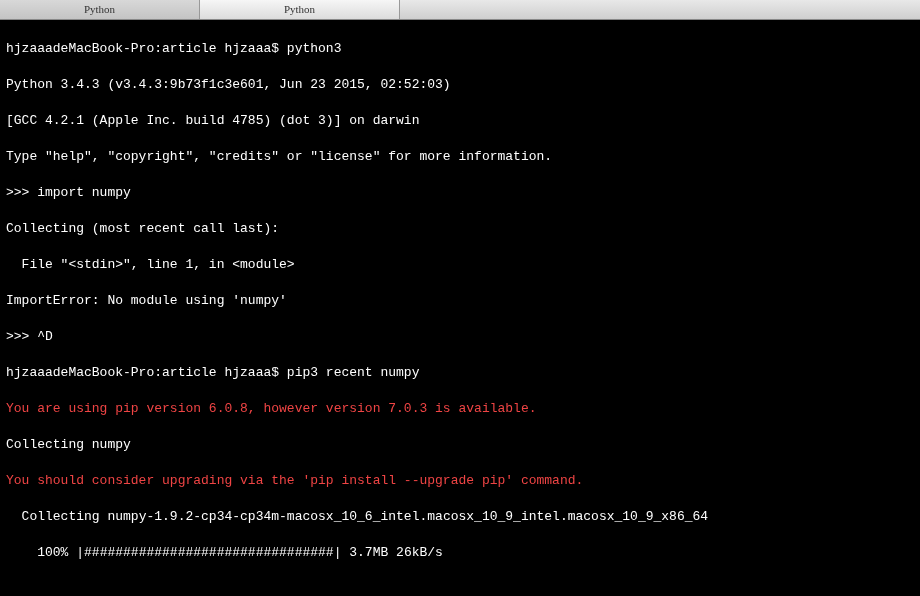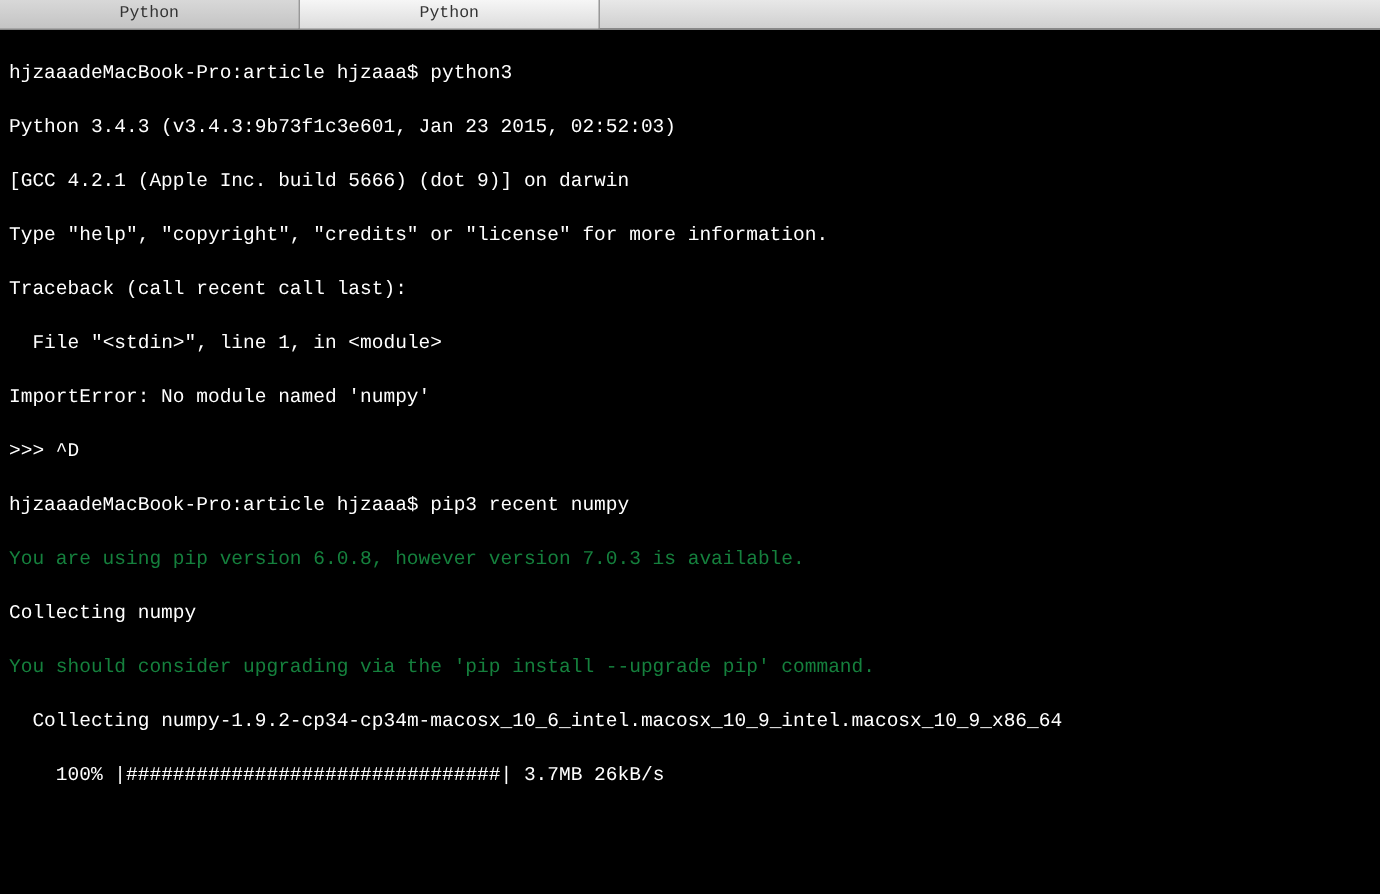--- a/index.html
+++ b/index.html
@@ -14,55 +14,56 @@
   }
   .tabbar {
     display: flex;
     background: linear-gradient(#e8e8e8, #cfcfcf);
     border-bottom: 1px solid #888;
     height: 20px;
   }
   .tab {
     flex: 0 0 200px;
     text-align: center;
-    font-family: Liberation Mono, monospace;
+    font-family: Liberation Serif, serif;
     font-size: 11px;
     color: #333;
     border-right: 1px solid #999;
     line-height: 18px;
     background: linear-gradient(#f6f6f6, #dcdcdc);
   }
   .tab.inactive { background: linear-gradient(#d8d8d8, #c4c4c4); }
   .terminal {
     background: #000;
     color: #fff;
     padding: 2px 6px;
     height: 576px;
     white-space: pre;
     overflow: hidden;
   }
   .line { white-space: pre-wrap; word-break: break-all; }
-  .yellow { color: #15803d; }
+  .yellow { color: #ef4444; }
 </style>
 </head>
 <body>
 
 <div class="tabbar">
   <div class="tab inactive">Python</div>
   <div class="tab">Python</div>
 </div>
 
 <div class="terminal">
 <div class="line">hjzaaadeMacBook-Pro:article hjzaaa$ python3</div>
-<div class="line">Python 3.4.3 (v3.4.3:9b73f1c3e601, Jan 23 2015, 02:52:03)</div>
-<div class="line">[GCC 4.2.1 (Apple Inc. build 5666) (dot 9)] on darwin</div>
+<div class="line">Python 3.4.3 (v3.4.3:9b73f1c3e601, Jun 23 2015, 02:52:03)</div>
+<div class="line">[GCC 4.2.1 (Apple Inc. build 4785) (dot 3)] on darwin</div>
 <div class="line">Type "help", "copyright", "credits" or "license" for more information.</div>
-<div class="line">Traceback (call recent call last):</div>
+<div class="line">&gt;&gt;&gt; import numpy</div>
+<div class="line">Collecting (most recent call last):</div>
 <div class="line">  File "&lt;stdin&gt;", line 1, in &lt;module&gt;</div>
-<div class="line">ImportError: No module named 'numpy'</div>
+<div class="line">ImportError: No module using 'numpy'</div>
 <div class="line">&gt;&gt;&gt; ^D</div>
 <div class="line">hjzaaadeMacBook-Pro:article hjzaaa$ pip3 recent numpy</div>
 <div class="line yellow">You are using pip version 6.0.8, however version 7.0.3 is available.</div>
 <div class="line">Collecting numpy</div>
 <div class="line yellow">You should consider upgrading via the 'pip install --upgrade pip' command.</div>
 <div class="line">  Collecting numpy-1.9.2-cp34-cp34m-macosx_10_6_intel.macosx_10_9_intel.macosx_10_9_x86_64</div>
 <div class="line">    100% |################################| 3.7MB 26kB/s</div>
 
 <div class="line"></div>
 

